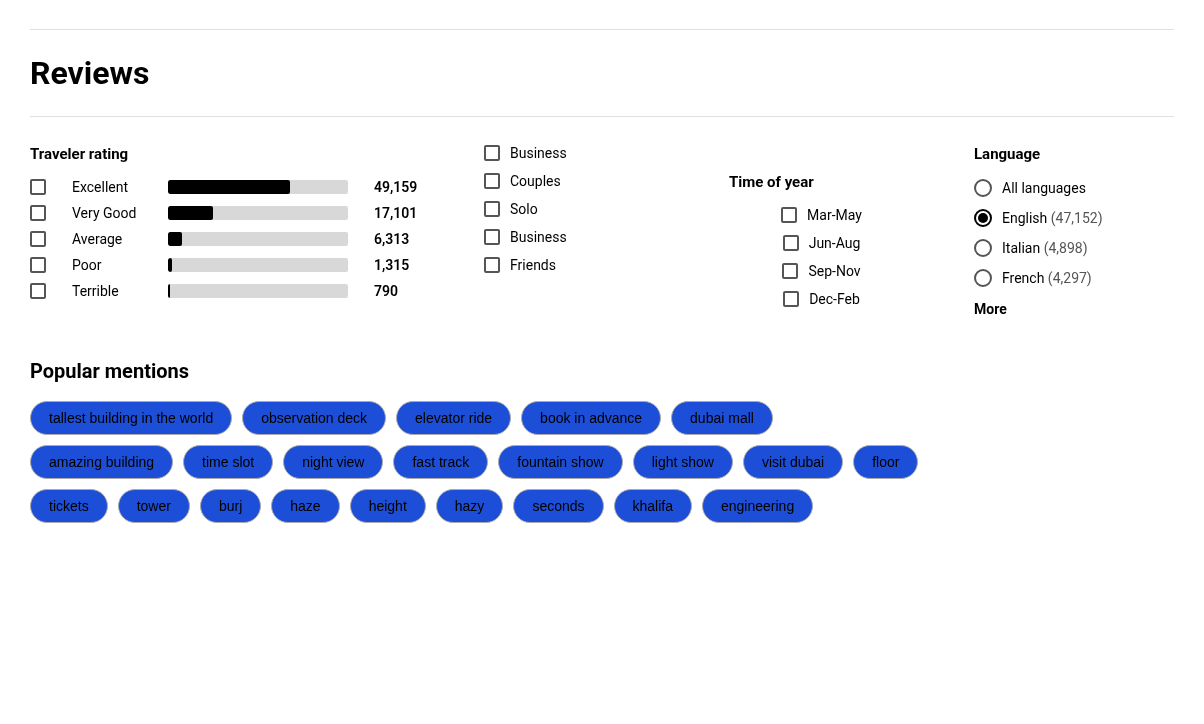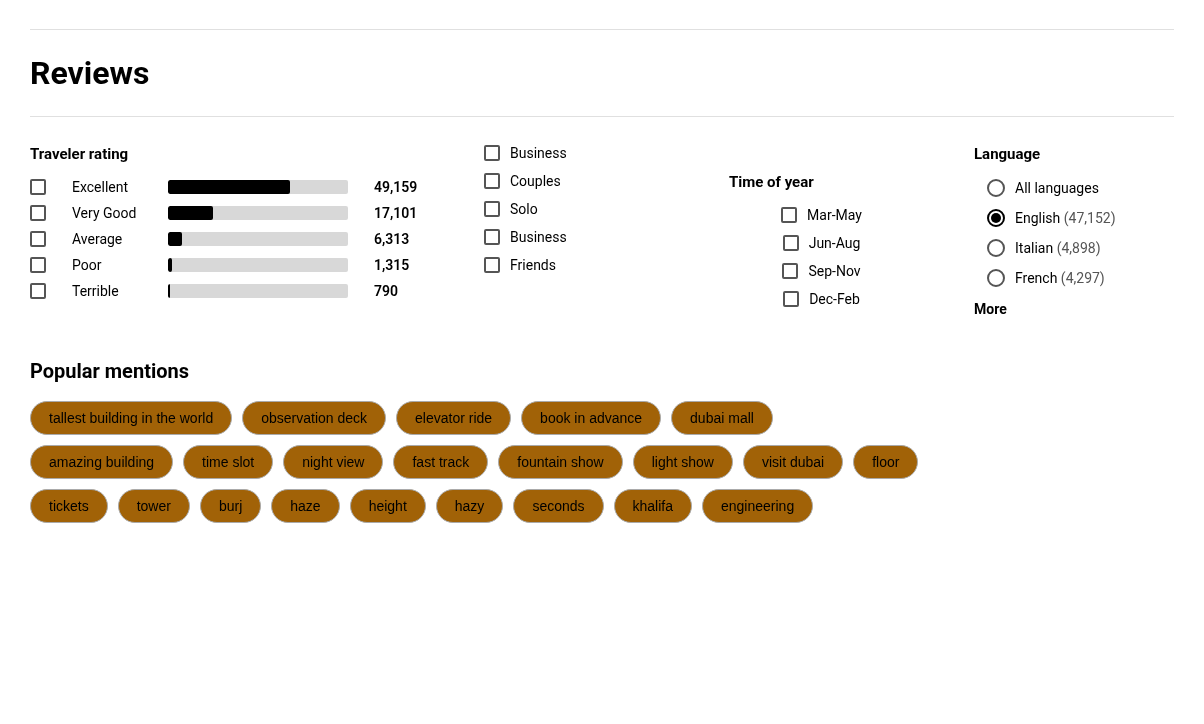--- a/index.html
+++ b/index.html
@@ -149,21 +149,20 @@
 
     .time-label {
       font-size: 14px;
     }
 
     .lang-item {
       display: flex;
       align-items: center;
       gap: 10px;
       margin-bottom: 12px;
-      margin-left: 13px;
     }
 
     .radio {
       width: 18px;
       height: 18px;
       border: 2px solid #555;
       border-radius: 50%;
       flex-shrink: 0;
       cursor: pointer;
       display: flex;
@@ -216,21 +215,21 @@
       gap: 10px;
       margin-bottom: 10px;
     }
 
     .tag {
       border: 1.5px solid #aaa;
       border-radius: 24px;
       padding: 8px 18px;
       font-size: 14px;
       cursor: pointer;
-      background: #a16207;
+      background: #1d4ed8;
       color: #000;
     }
 
     .tag.active {
       background: #000;
       color: #fff;
       border-color: #000;
     }
   </style>
 </head>

